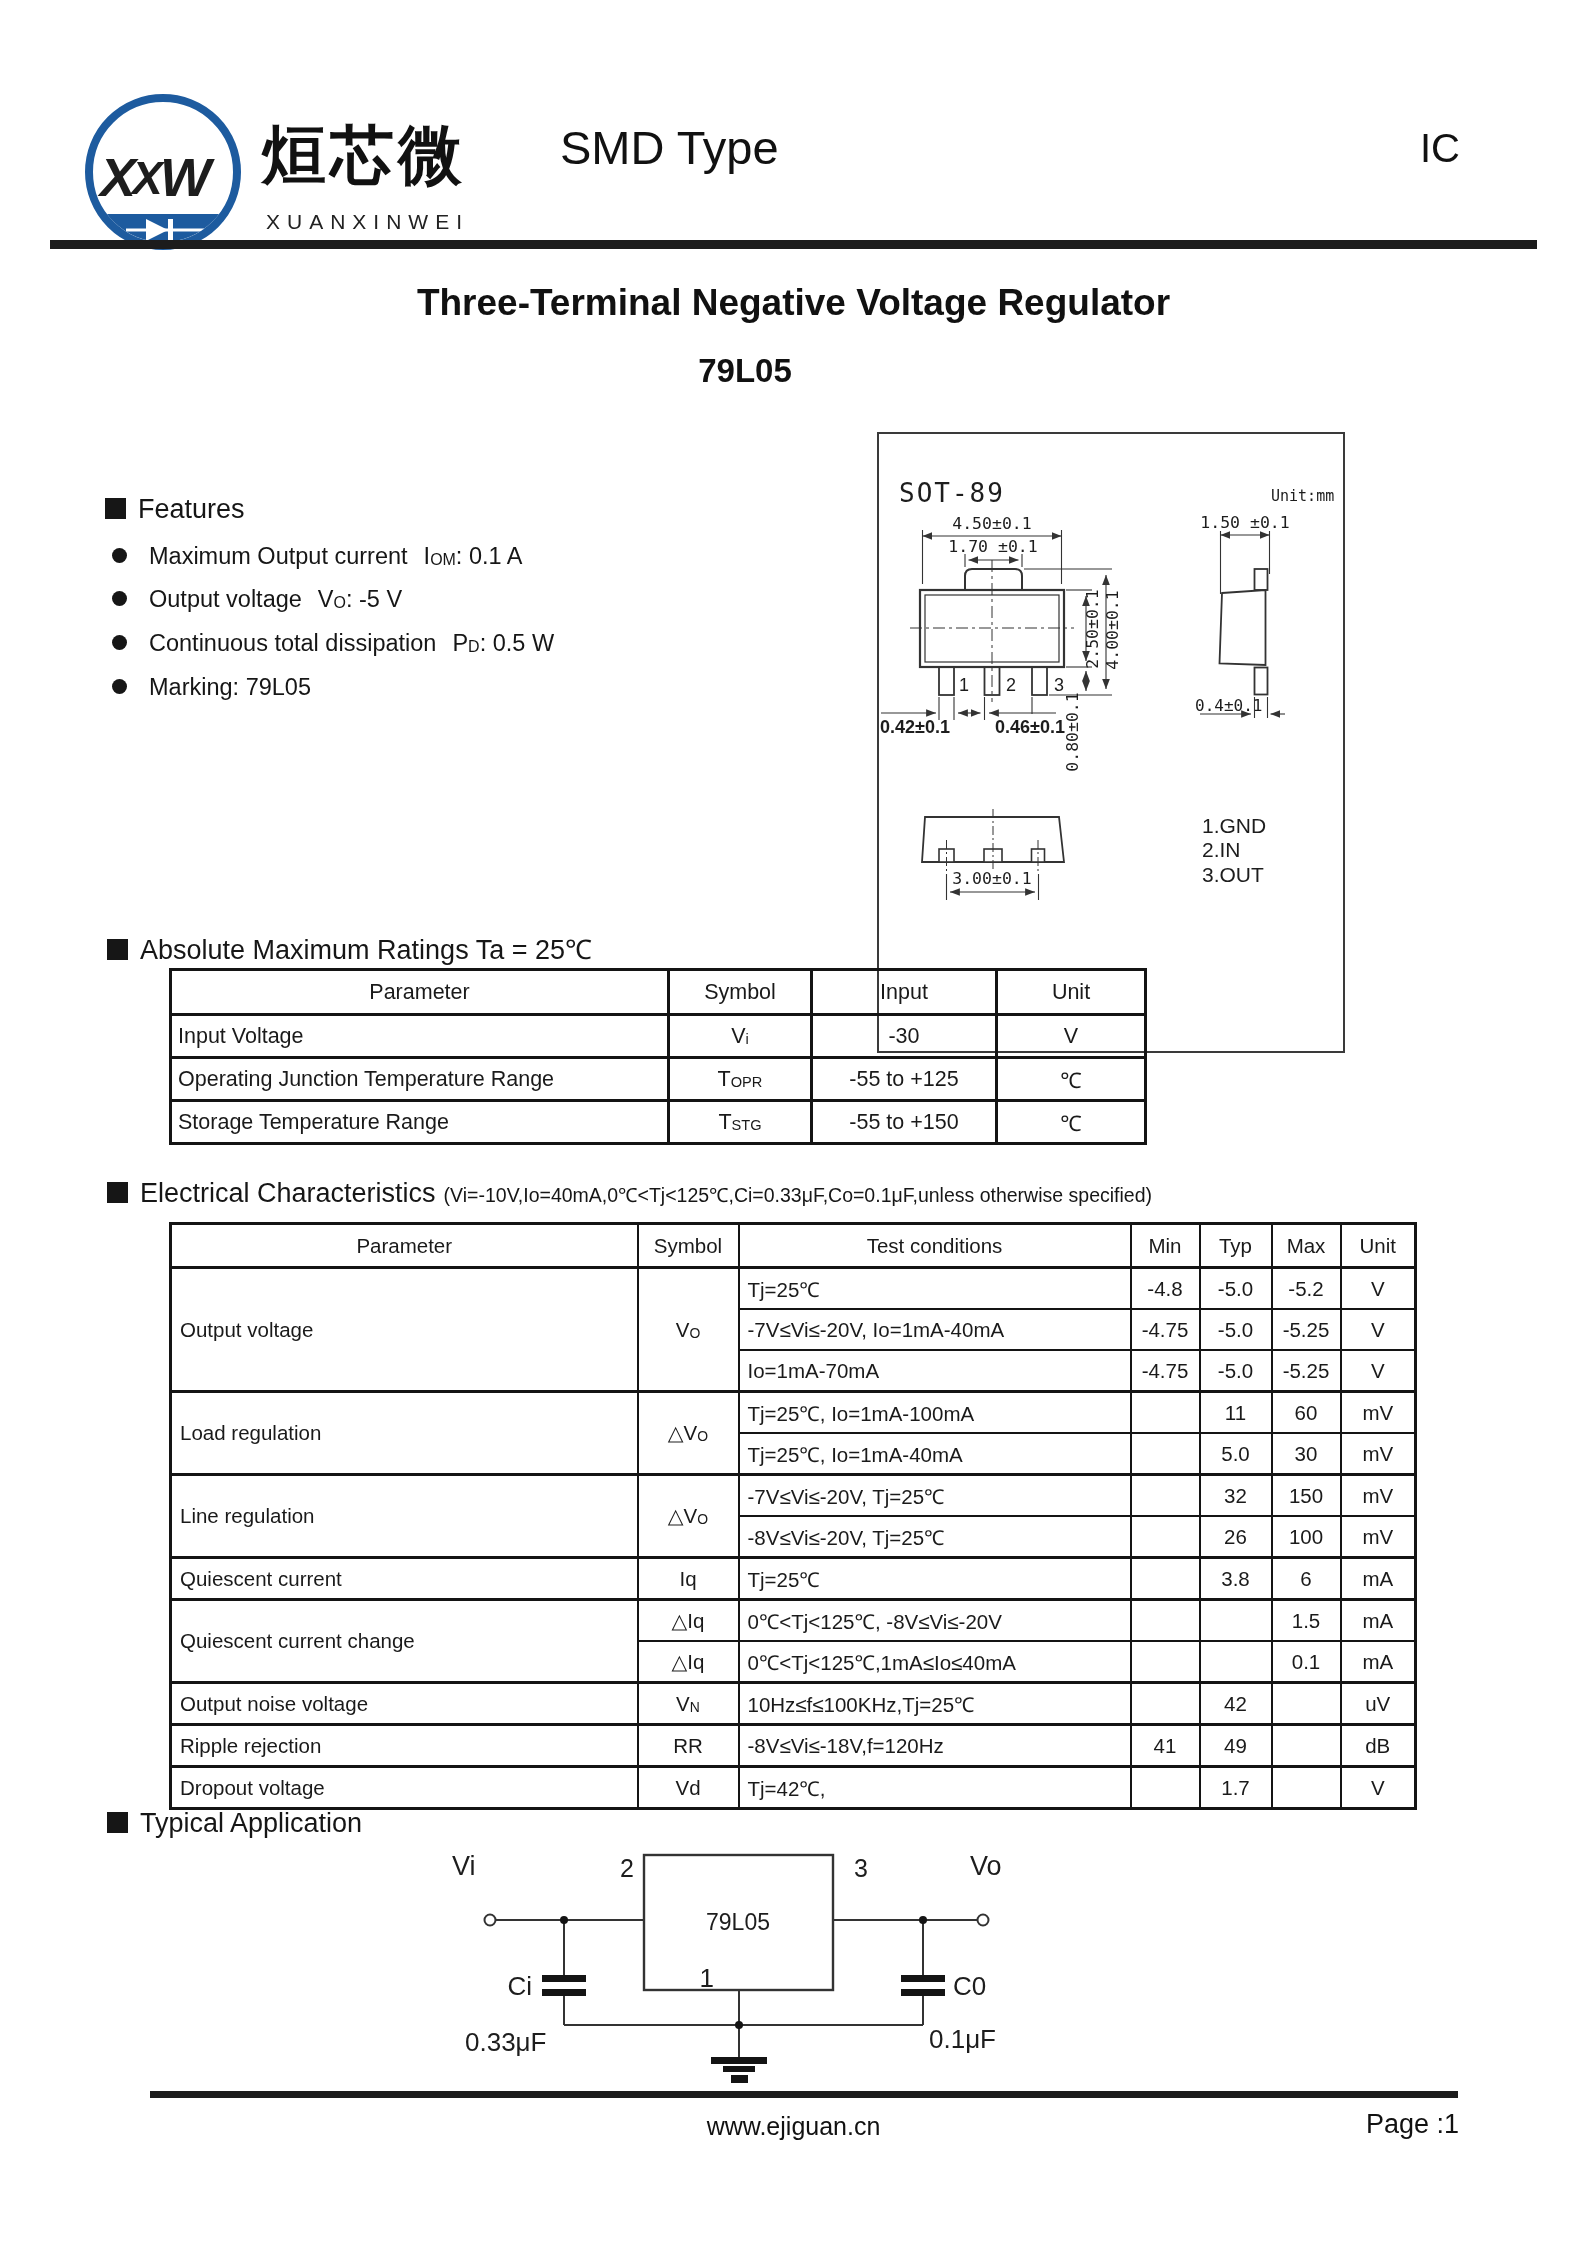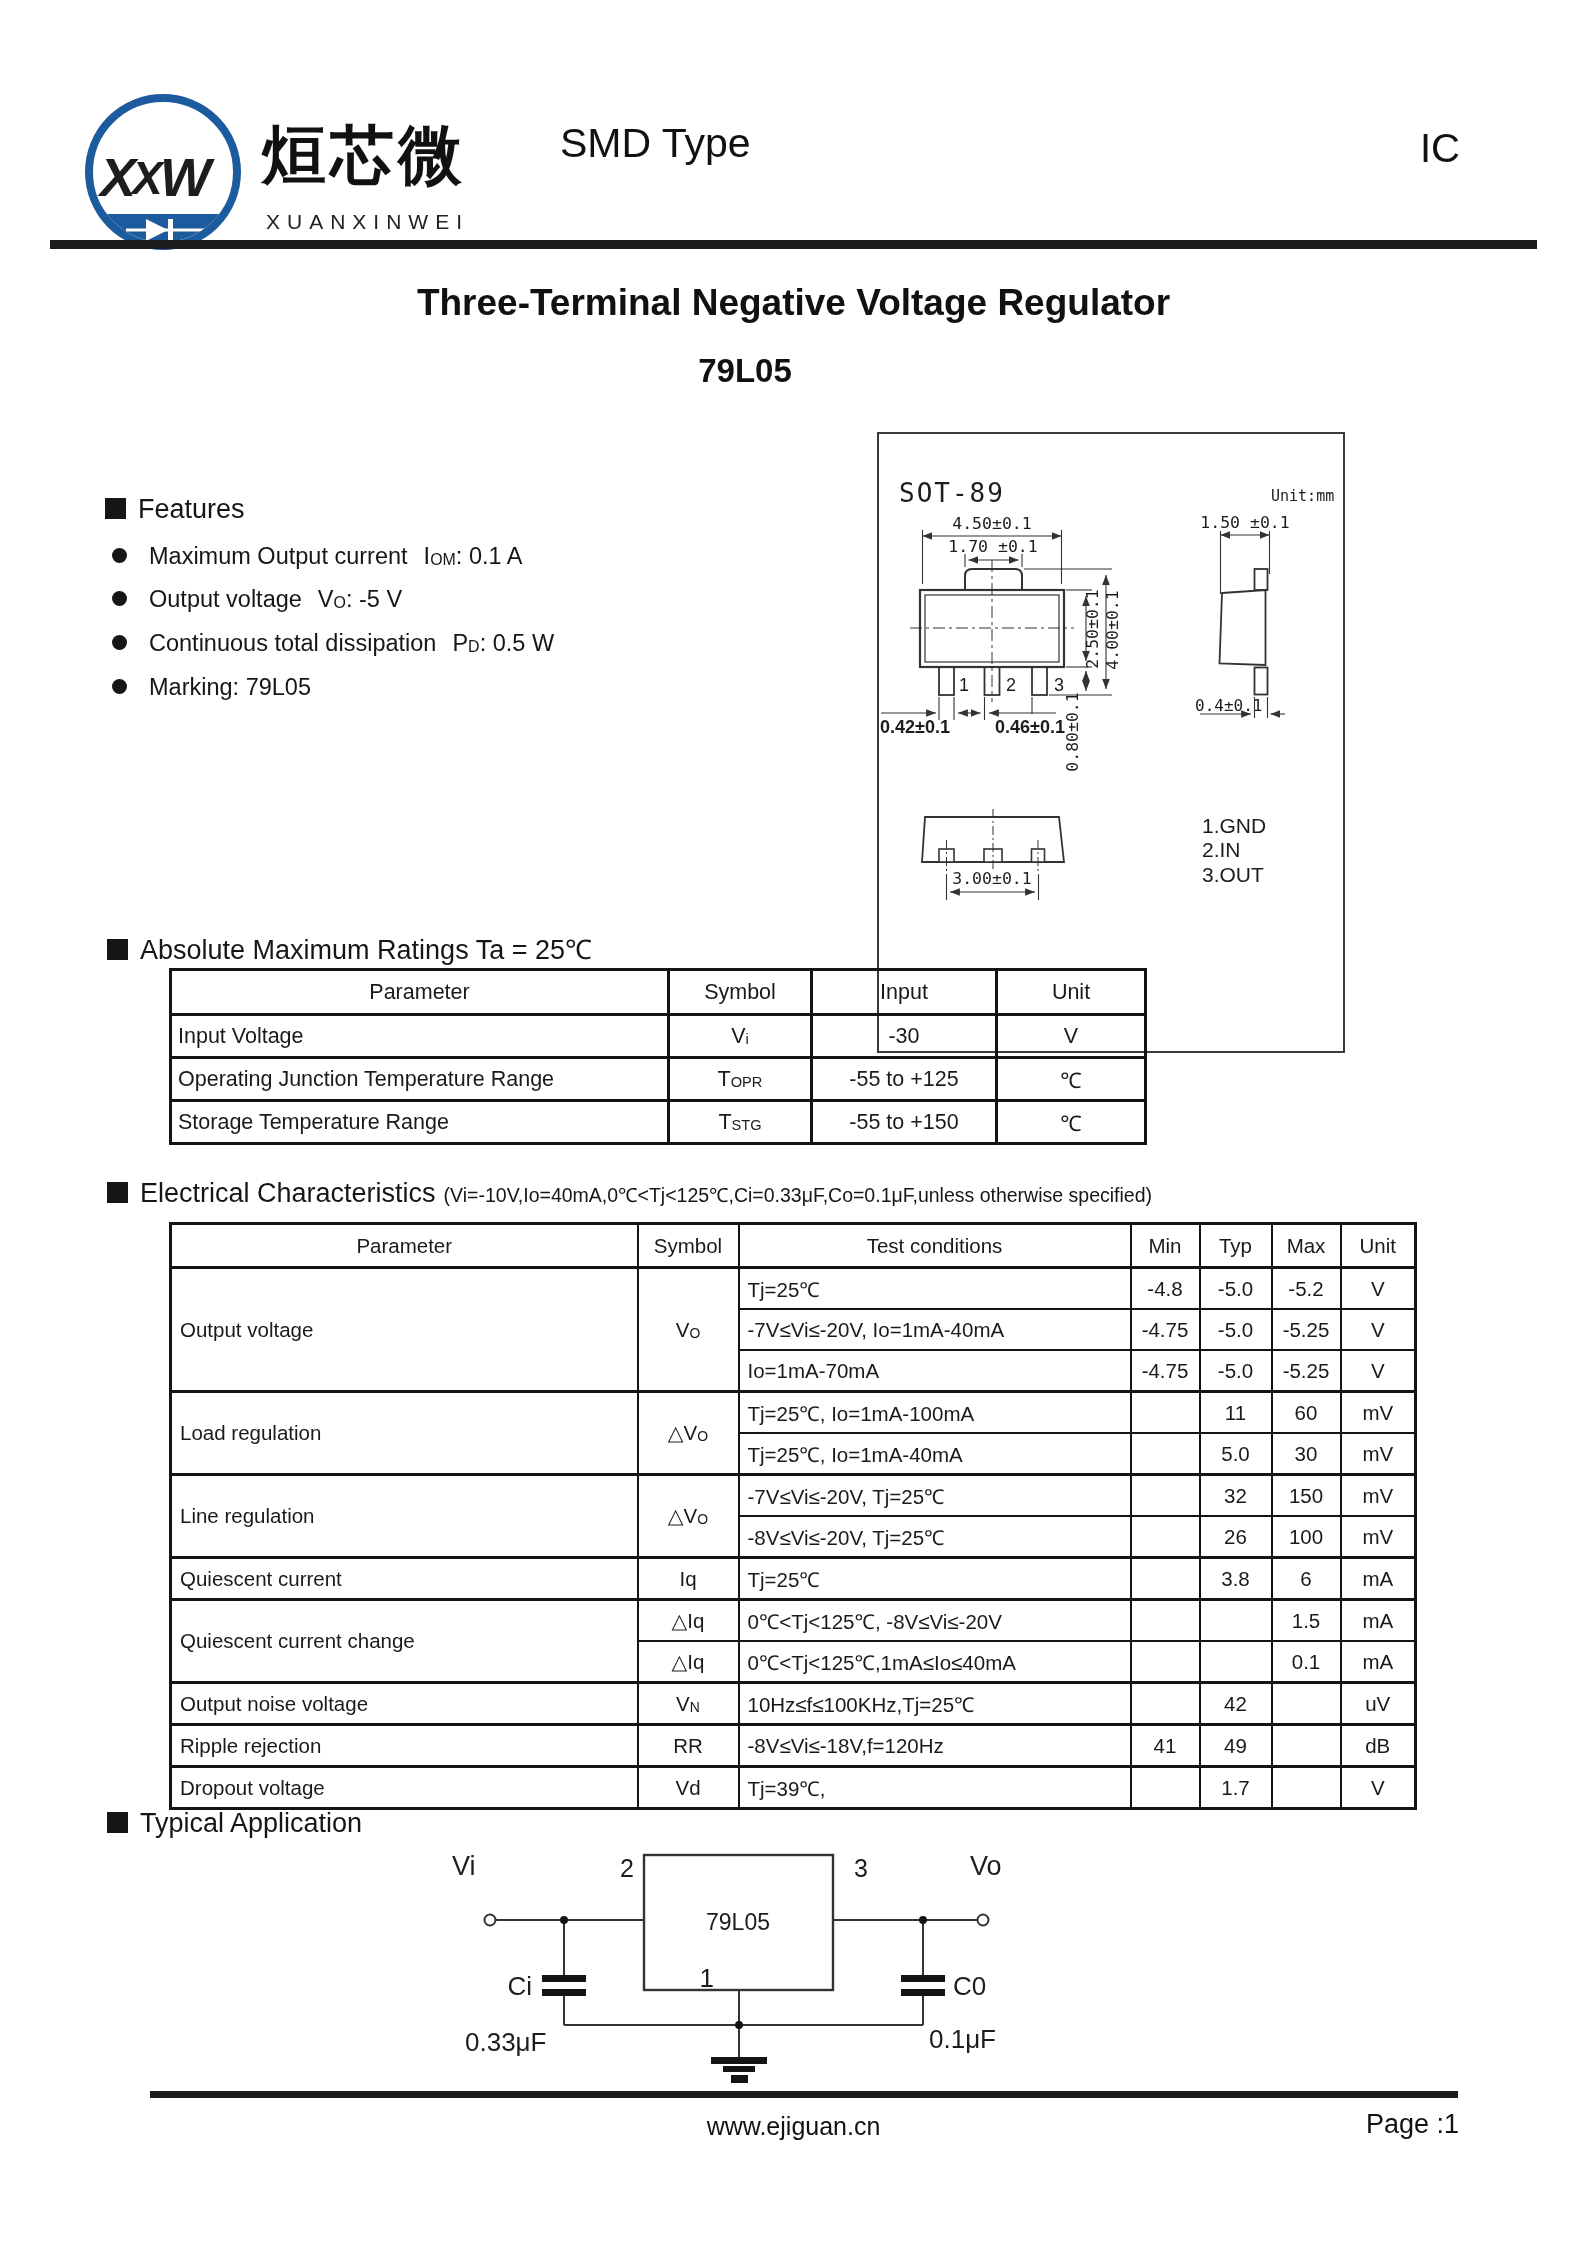--- a/index.html
+++ b/index.html
@@ -3,21 +3,21 @@
 <meta charset="utf-8">
 <style>
   html,body{margin:0;padding:0;background:#888;}
   .page{position:relative;width:1587px;height:2245px;background:#ffffff;overflow:hidden;
         font-family:"Liberation Sans",sans-serif;color:#1a1a1a;margin:0 auto;}
   .abs{position:absolute;}
 
   
   .logo-cn{left:262px;top:112px;font-size:64px;font-weight:bold;letter-spacing:4px;color:#111;}
   .logo-en{left:266px;top:210px;font-size:21px;letter-spacing:7px;color:#222;font-weight:500;}
-  .smd-type{left:560px;top:120px;font-size:41px;color:#111;}
+  .smd-type{left:560px;top:120px;font-size:47px;color:#111;}
   .ic-label{left:1420px;top:126px;font-size:40px;color:#111;}
   .header-rule{left:50px;top:240px;width:1487px;height:9px;background:#1c1c1c;}
   .footer-rule{left:150px;top:2091px;width:1308px;height:7px;background:#1c1c1c;}
 
   .title-main{left:0;width:1587px;top:282px;text-align:center;font-size:37px;font-weight:bold;color:#111;}
   .title-part{left:0;width:1490px;top:352px;text-align:center;font-size:33px;font-weight:bold;color:#111;}
 
   .sec-head{font-size:27px;color:#161616;white-space:nowrap;}
   .sq{display:inline-block;width:21px;height:21px;background:#161616;margin-right:12px;vertical-align:-1px;}
   .note{font-size:19.5px;margin-left:8px;}
@@ -336,21 +336,21 @@
       <td><span>RR</span><span class="sub"></span></td>
       <td class="pl">-8V≤Vi≤-18V,f=120Hz</td>
       <td>41</td>
       <td>49</td>
       <td></td>
       <td>dB</td>
     </tr>
     <tr class="g">
       <td class="pl">Dropout voltage</td>
       <td><span>Vd</span><span class="sub"></span></td>
-      <td class="pl">Tj=39℃,</td>
+      <td class="pl">Tj=42℃,</td>
       <td></td>
       <td>1.7</td>
       <td></td>
       <td>V</td>
     </tr>
   </tbody>
     </table>
 
   <div class="abs sec-head" style="left:107px;top:1808px;">
     <span class="sq"></span><span>Typical Application</span>

